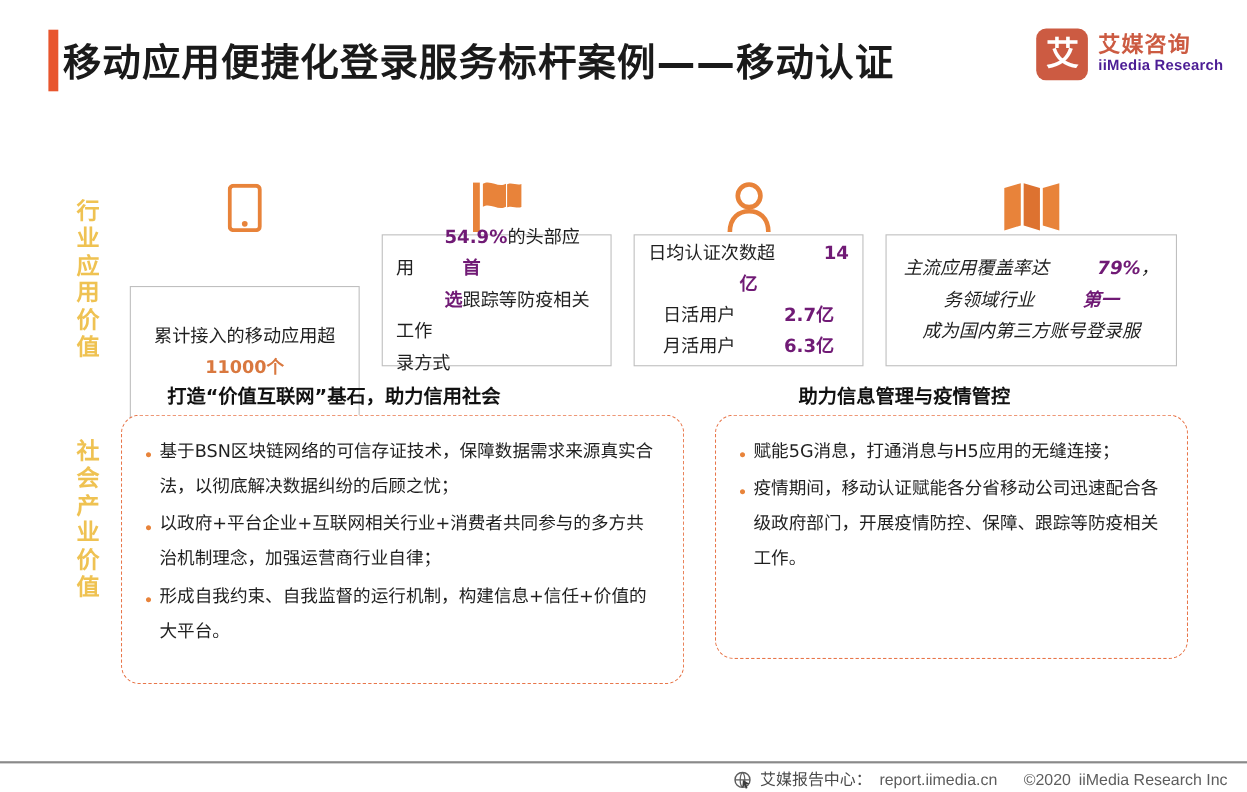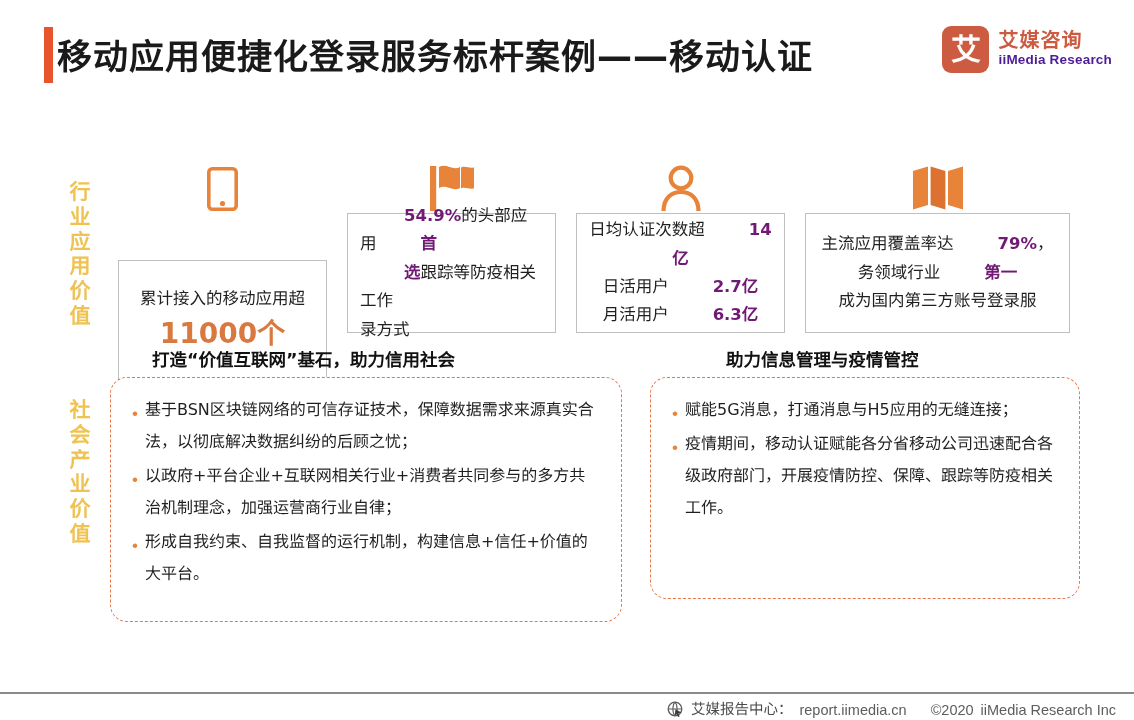--- a/index.html
+++ b/index.html
@@ -62,26 +62,26 @@
     position: absolute; left: 0; top: 0; width: 100%; height: 100%;
     display: flex; flex-direction: column; justify-content: center;
     padding: 6px 12px; text-align: center;
   }
   .stat-line {
     font-size: 16.5px; color: #1f1f1f; line-height: 1.72;
     font-family: "DejaVu Sans", "Liberation Sans", sans-serif;
   }
   .stat-line.left-align { text-align: left; }
   .hl { color: #701a75; font-weight: bold; margin-left: 44px; }
-  .big { color: #D9783F; font-weight: bold; font-size: 28px; line-height: 1.5; }
+  .big { color: #D9783F; font-weight: bold; font-size: 16px; line-height: 1.5; }
 
   #card-1 { left: 118px; top: 213px; width: 209px; height: 120px; margin-top: 47px; }
   #card-2 { left: 347px; top: 213px; width: 209px; height: 120px; }
   #card-3 { left: 576px; top: 213px; width: 209px; height: 120px; }
-  #card-4 { left: 805px; top: 213px; width: 265px; height: 120px; }
+  #card-4 { left: 805px; top: 213px; width: 265px; height: 120px; font-style: italic; }
 
   #icon-1 { left: 118px; top: 163px; width: 209px; height: 48px; }
   #icon-2 { left: 347px; top: 163px; width: 209px; height: 48px; }
   #icon-3 { left: 576px; top: 160px; width: 209px; height: 51px; }
   #icon-4 { left: 805px; top: 160px; width: 265px; height: 51px; }
 
   
   .section-heading {
     position: absolute; font-size: 17.5px; font-weight: bold; color: #111;
     white-space: nowrap;

